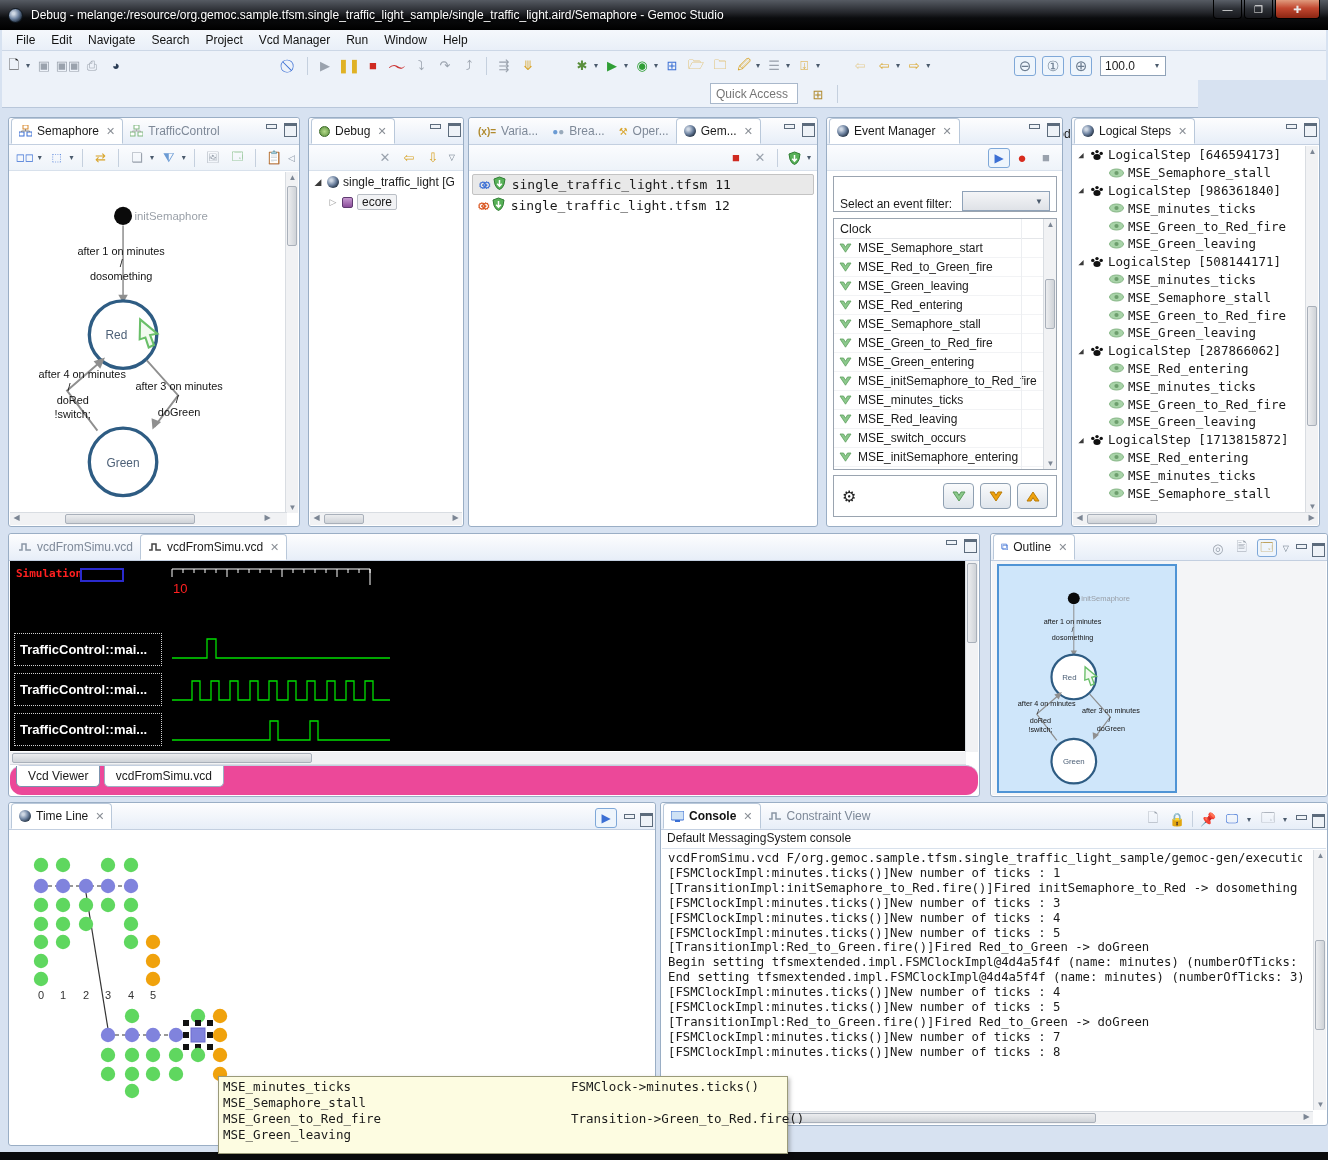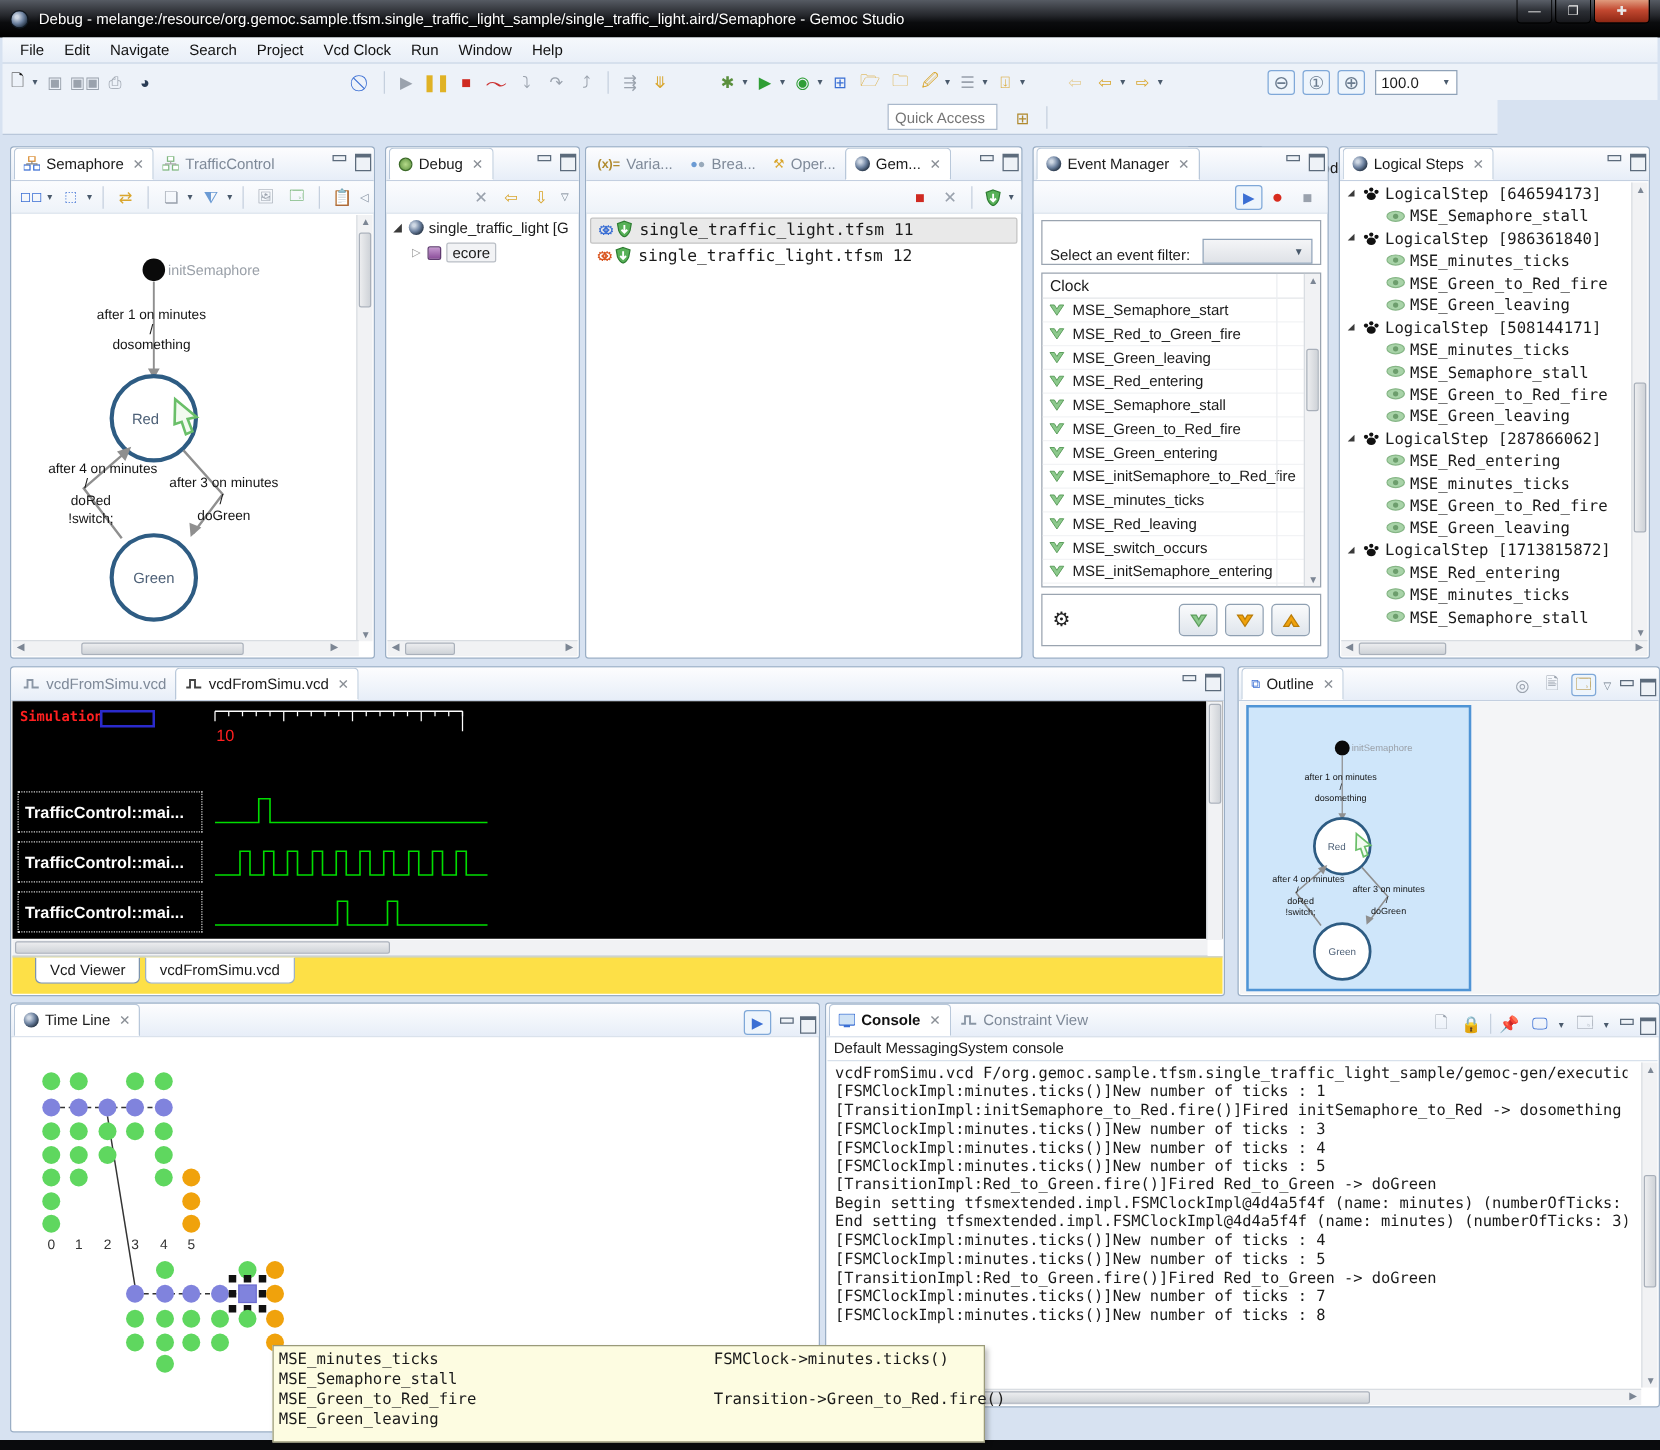--- a/index.html
+++ b/index.html
@@ -74,21 +74,21 @@
     <span class="winbtn">❐</span>
     <span class="winbtn close">✚</span>
   </div>
 </div>
 <div id="menubar">
     <span>File</span>
     <span>Edit</span>
     <span>Navigate</span>
     <span>Search</span>
     <span>Project</span>
-    <span>Vcd Clock</span>
+    <span>Vcd Manager</span>
     <span>Run</span>
     <span>Window</span>
     <span>Help</span>
   </div>
 
 <div id="toolrow1">
   <span class="ti">🗋</span>
     <span class="dd">▾</span>
   <span class="ti glyph-gray">▣</span>
   <span class="ti glyph-gray">▣▣</span>
@@ -761,21 +761,21 @@
         <div class="vcdlabel" style="top:112px;">TrafficControl::mai...</div>
         <div class="vcdlabel" style="top:152px;">TrafficControl::mai...</div>
       </div>
   </div>
   <div class="hscroll" style="left:1px;top:218px;width:956px;border-top:none;border-bottom:1px solid #d9dde2;">
       <span class="hthumb" style="top:1px;bottom:1px;left:2px;width:300px;"></span>
     </div>
   <div class="vscroll" style="right:1px;top:27px;height:191px;">
       <span class="thumb" style="left:1px;right:1px;top:2px;height:80px;"></span>
     </div>
-  <div style="position:absolute;left:1px;bottom:1px;right:1px;height:30px;background:#fde047;border-top:1px solid #c3cfe0;padding-left:18px;">
+  <div style="position:absolute;left:1px;bottom:1px;right:1px;height:30px;background:#ec4899;border-top:1px solid #c3cfe0;padding-left:6px;border-radius:12px;">
     <span class="btab" style="border-color:#7c93ad;">Vcd Viewer</span>
     <span class="btab">vcdFromSimu.vcd</span>
   </div>
 </div>
 
 <div class="panel" id="p-outline" style="left:990px;top:533px;width:338px;height:264px;">
   <div class="tabbar">
     <span class="tab active">
       <span style="color:#3b6fd4;font-size:10px;">⧉</span>
       <span>Outline</span>

